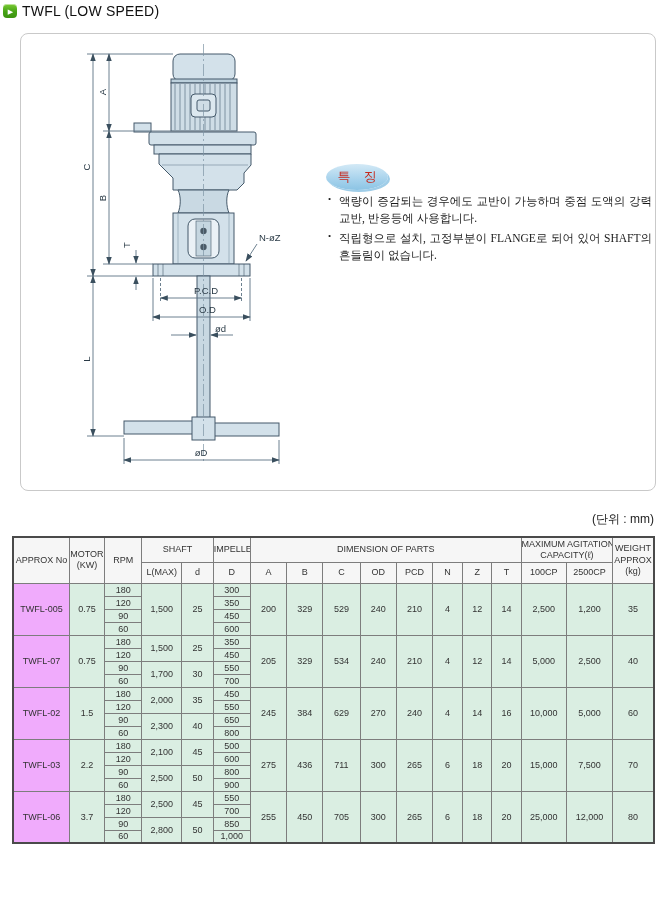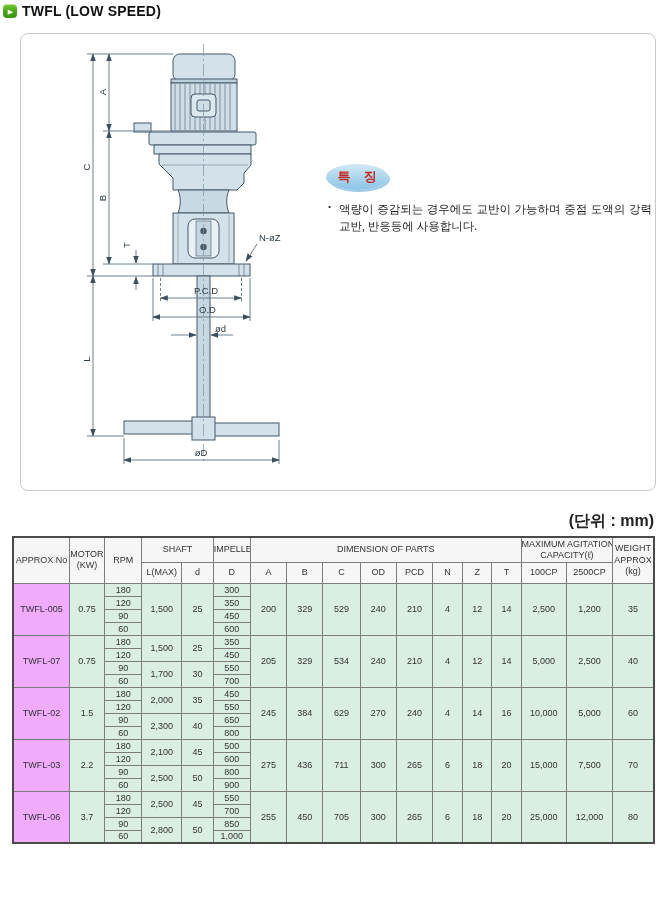--- a/index.html
+++ b/index.html
@@ -6,43 +6,43 @@
   html,body { width:658px; height:909px; background:#fff; font-family:"Liberation Sans", sans-serif; }
   #page { position:relative; width:658px; height:909px; background:#fff; overflow:hidden; }
 
   
   .title-bar { position:absolute; left:3px; top:3px; display:flex; align-items:center; gap:5px; }
   .title-icon { width:14px; height:14px; border-radius:4px;
     background:linear-gradient(180deg,#7ccb35 0%,#46a315 55%,#3c9210 100%);
     display:flex; align-items:center; justify-content:center;
     box-shadow:inset 0 1px 0 rgba(255,255,255,.5); }
   .title-icon span { color:#fff; font-size:7px; line-height:7px; transform:translateX(.5px); }
-  .title-text { font-size:14px; font-weight:bold; color:#111; letter-spacing:.2px; }
+  .title-text { font-size:14px; font-weight:normal; color:#111; letter-spacing:.2px; }
 
   
   .panel { position:absolute; left:20px; top:33px; width:636px; height:458px;
     border:1px solid #c9c9c9; border-radius:8px; background:#fff; }
   .panel svg { position:absolute; left:0; top:0; }
 
   
   .features { position:absolute; left:305px; top:130px; width:326px; }
   .feat-badge { width:62px; height:26px; border-radius:50%;
     background:linear-gradient(180deg,#d3e9f6 0%,#a6d2ec 60%,#8cc4e4 100%);
     box-shadow:2px 2px 0 #9fcde8;
     display:flex; align-items:center; justify-content:center;
-    color:#c5281c; font-weight:bold; font-size:13px; letter-spacing:5px;
+    color:#c5281c; font-weight:normal; font-size:13px; letter-spacing:5px;
     font-family:"Liberation Serif","DejaVu Serif",serif; padding-left:5px; }
-  .feat-list { margin-top:11px; }
+  .feat-list { margin-top:3px; }
   .feat-item { position:relative; padding-left:13px; margin-bottom:2px;
     font-family:"Liberation Serif","DejaVu Serif",serif;
     font-size:11.5px; line-height:1.5; color:#1b1b1b; text-align:justify; }
   .feat-item::before { content:"•"; position:absolute; left:2px; top:0; font-size:9px; color:#1b1b1b; }
 
   
-  .unit-note { position:absolute; top:511px; right:4px; font-size:16px; color:#222;font-weight:bold; }
+  .unit-note { position:absolute; top:511px; right:4px; font-size:12px; color:#222; }
 
   
   table.spec { position:absolute; left:12px; top:536px; width:643px;
     border-collapse:collapse; table-layout:fixed;
     font-size:9px; color:#333; }
   table.spec th, table.spec td { border:1px solid #7d7d7d; text-align:center; vertical-align:middle;
     padding:0; overflow:hidden; white-space:nowrap; }
   table.spec { border:2px solid #4a4a4a; }
   table.spec thead th { background:#f6f6f6; font-weight:normal; color:#333; line-height:1.25; }
   table.spec thead tr.h1 th { height:25px; }
@@ -174,20 +174,21 @@
         <text x="178" y="279">O.D</text>
         <text x="194" y="298">ød</text>
         <text x="180" y="422" text-anchor="middle">øD</text>
       </g>
     </svg>
 
     <div class="features">
       <div class="feat-badge">특 징</div>
       <div class="feat-list" id="feat-list">
           <div class="feat-item">액량이 증감되는 경우에도 교반이 가능하며 중점 도액의 강력교반, 반응등에 사용합니다.</div>
+          <div class="feat-item">직립형으로 설치, 고정부분이 FLANGE로 되어 있어 SHAFT의 흔들림이 없습니다.</div>
         </div>
     </div>
   </div>
 
   <div class="unit-note">(단위 : mm)</div>
 
   <table class="spec">
     <colgroup>
       <col style="width:56px">
         <col style="width:35px">

